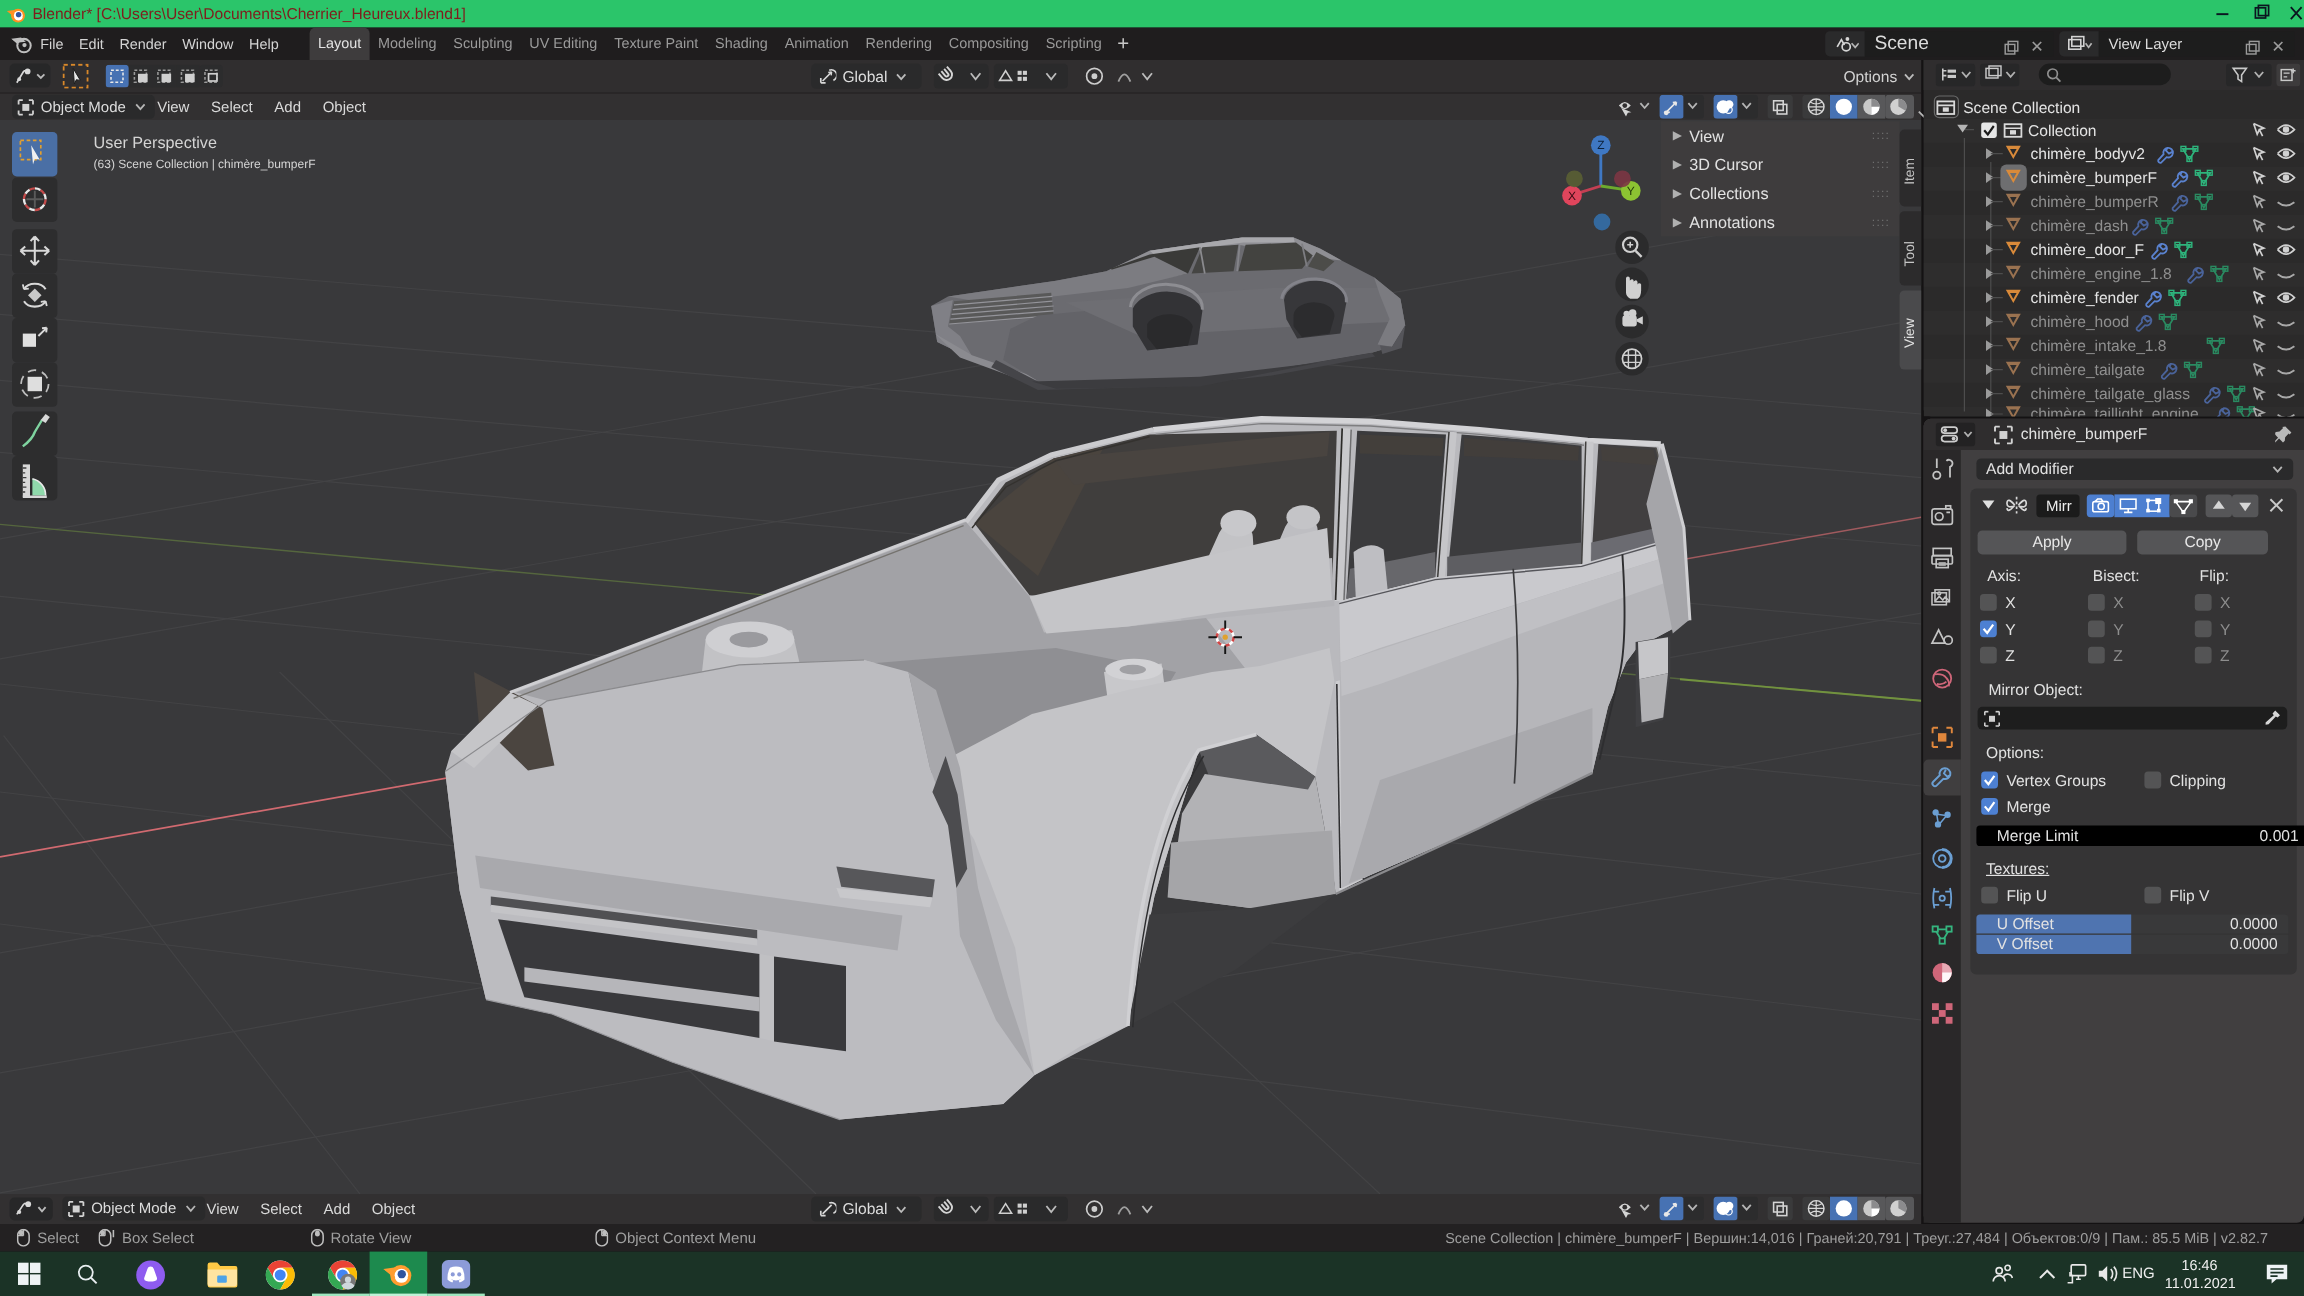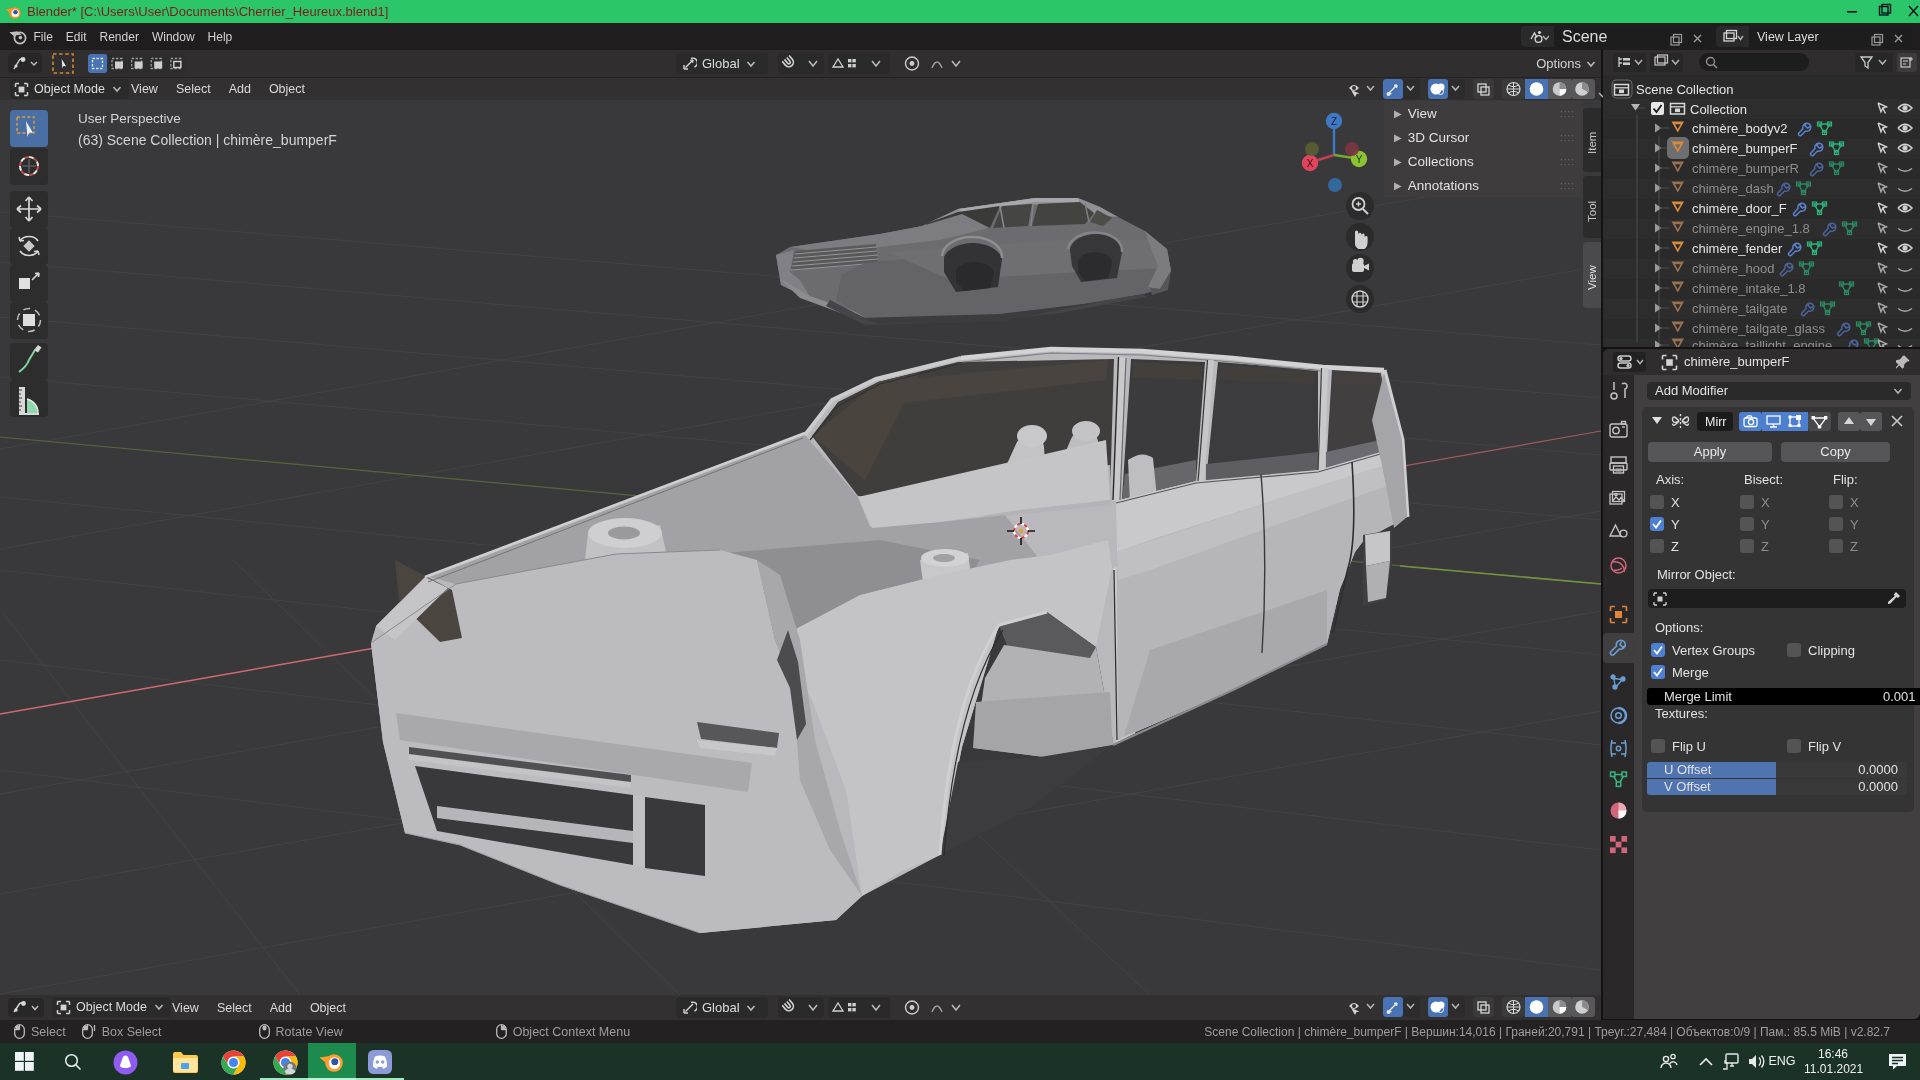--- a/index.html
+++ b/index.html
@@ -65,20 +65,33 @@
       <path d="M0.5 4.2 L8.5 3.2 L12.5 6.8 L4.8 7.6 Z" fill="#bfbfbf"></path>
       <path d="M0.5 4.2 L6.5 9.5 L4.5 5.8 Z" fill="#bfbfbf"></path>
     </svg>
     <div class="row abs" style="left:27px;top:0;height:27px;">
       <div class="menuitem">File</div>
         <div class="menuitem">Edit</div>
         <div class="menuitem">Render</div>
         <div class="menuitem">Window</div>
         <div class="menuitem">Help</div>
     </div>
+    <div class="row abs" style="left:258px;top:0;height:27px;">
+      <div class="wstab active">Layout</div>
+      <div class="wstab">Modeling</div>
+      <div class="wstab">Sculpting</div>
+      <div class="wstab">UV Editing</div>
+      <div class="wstab">Texture Paint</div>
+      <div class="wstab">Shading</div>
+      <div class="wstab">Animation</div>
+      <div class="wstab">Rendering</div>
+      <div class="wstab">Compositing</div>
+      <div class="wstab">Scripting</div>
+      <div style="color:#c8c8c8;font-size:17px;padding:0 6px;">+</div>
+    </div>
 
     <div class="abs row" style="left:1521px;top:3px;width:190px;height:21px;">
       <div class="btn row" style="width:33px;height:21px;border-radius:4px 0 0 4px;justify-content:center;">
         <svg width="22" height="16" viewBox="0 0 22 16">
             <path d="M4 10 l3.5 -6 2.5 4.5" stroke="#d5d5d5" stroke-width="1.4" fill="none"></path>
             <circle cx="11.5" cy="10" r="3.4" fill="none" stroke="#d5d5d5" stroke-width="1.4"></circle>
             <circle cx="12.5" cy="3.5" r="1.6" fill="#d5d5d5"></circle>
             <path d="M16 7 l3 3.5 3 -3.5" stroke="#b5b5b5" stroke-width="1.4" fill="none"></path>
           </svg>
       </div>
@@ -448,21 +461,21 @@
       <g id="cursor3d">
         <circle cx="1021" cy="531" r="7" fill="none" stroke="#ffffff" stroke-width="2.2"></circle>
         <circle cx="1021" cy="531" r="7" fill="none" stroke="#d24545" stroke-width="2.2" stroke-dasharray="3.6 3.6"></circle>
         <path d="M1021,517 L1021,524 M1021,538 L1021,545 M1007,531 L1014,531 M1028,531 L1035,531" stroke="#141414" stroke-width="1.6"></path>
         <circle cx="1021" cy="531" r="2.2" fill="#e0a12d"></circle>
       </g>
     </svg>
 
     
     <div class="abs" style="left:78px;top:11px;color:#d4d4d4;font-size:13.5px;">User Perspective</div>
-    <div class="abs" style="left:78px;top:32px;color:#d4d4d4;font-size:14px;">(63) Scene Collection | chimère_bumperF</div>
+    <div class="abs" style="left:78px;top:32px;color:#d4d4d4;font-size:10px;">(63) Scene Collection | chimère_bumperF</div>
 
     
     <div class="abs" style="left:10px;top:10px;width:38px;">
       <svg width="38" height="310" viewBox="0 0 38 310">
         <rect x="0" y="0" width="38" height="37" rx="4" fill="#4a6fa5"></rect>
         <rect x="7" y="7" width="17" height="16" fill="none" stroke="#e3a02f" stroke-width="1.4" stroke-dasharray="3 2.2"></rect>
         <path d="M16 11 L23 23 L19 22.4 L17.5 27 Z" fill="#f0f0f0"></path>
         <rect x="0" y="38" width="38" height="37" rx="4" fill="#2d2d2e"></rect>
         <circle cx="19" cy="56" r="9" fill="none" stroke="#c24a4a" stroke-width="2" stroke-dasharray="4.7 4.7"></circle>
         <circle cx="19" cy="56" r="9" fill="none" stroke="#e8e8e8" stroke-width="2" stroke-dasharray="4.7 4.7" stroke-dashoffset="4.7"></circle>
@@ -1018,21 +1031,21 @@
     <div class="abs" style="left:205px;top:294px;">Clipping</div>
     <div class="abs check on" style="left:48px;top:316px;"></div>
     <svg class="abs" style="left:48px;top:316px" width="14" height="14" viewBox="0 0 14 14">
         <path d="M3 7 l3 3.5 5 -7" stroke="#fff" stroke-width="1.8" fill="none"></path>
       </svg>
     <div class="abs" style="left:69px;top:316px;">Merge</div>
     <div class="abs" style="left:44px;top:339px;width:292px;height:17px;background:#000000;border-radius:3px;line-height:17px;">
       <span style="margin-left:17px;">Merge Limit</span>
       <span class="abs" style="right:9px;">0.001 m</span>
     </div>
-    <div class="abs" style="left:52px;top:357px;">Textures:</div>
+    <div class="abs" style="left:52px;top:367px;text-decoration:underline;">Textures:</div>
     <div class="abs check" style="left:48px;top:390px;"></div>
     <div class="abs" style="left:69px;top:390px;">Flip U</div>
     <div class="abs check" style="left:184px;top:390px;"></div>
     <div class="abs" style="left:205px;top:390px;">Flip V</div>
     <div class="abs" style="left:44px;top:413px;width:260px;height:16px;background:#39393a;border-radius:3px 3px 0 0;line-height:16px;">
       <div class="abs" style="left:0;top:0;width:129px;height:16px;background:#4f74b0;border-radius:3px 0 0 0;"></div>
       <span class="abs" style="left:17px;">U Offset</span>
       <span class="abs" style="right:9px;">0.0000</span>
     </div>
     <div class="abs" style="left:44px;top:430px;width:260px;height:16px;background:#39393a;border-radius:0 0 3px 3px;line-height:16px;">

